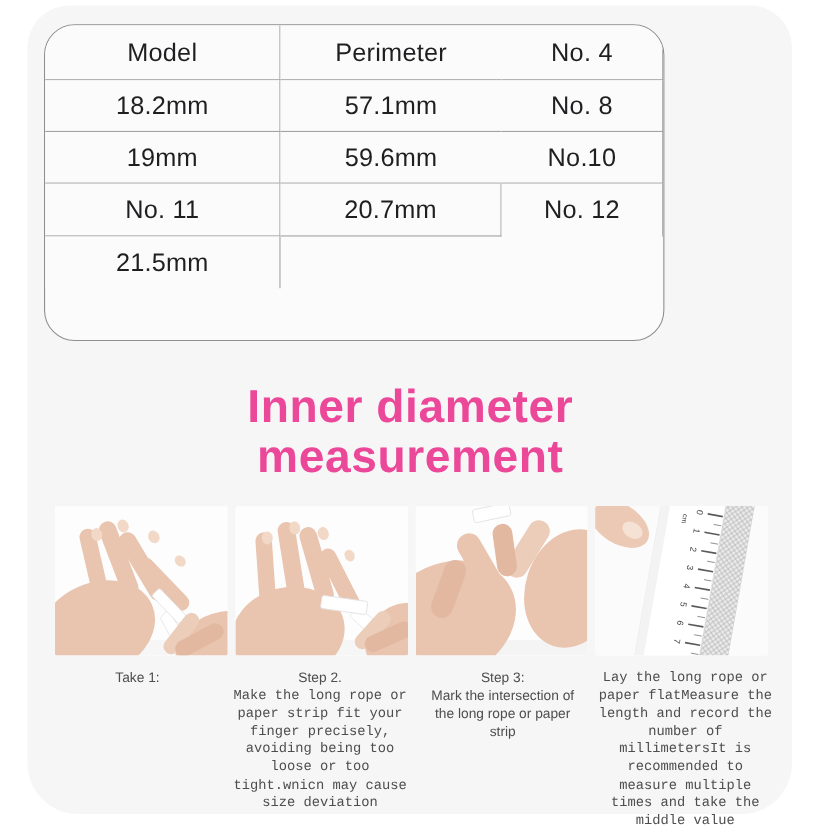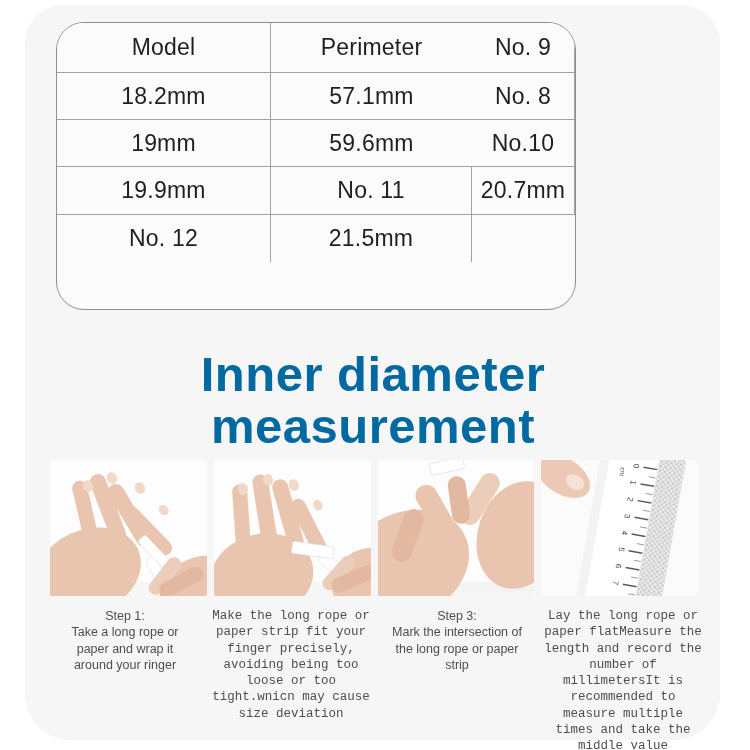--- a/index.html
+++ b/index.html
@@ -2,33 +2,33 @@
 <html><head>
 <meta charset="utf-8">
 <style>
   html,body{margin:0;padding:0;background:#ffffff;}
   .canvas{position:relative;width:750px;height:750px;background:#ffffff;overflow:hidden;
           font-family:"Liberation Sans",sans-serif;}
   .card{position:absolute;left:25px;top:5px;width:695px;height:735px;background:#f6f6f7;
         border-radius:38px 38px 46px 46px;}
 
   
-  .size-table{position:absolute;left:56px;top:22px;width:520px;height:288px;box-sizing:border-box;
+  .size-table{position:absolute;left:40px;top:22px;width:564px;height:288px;box-sizing:border-box;
               background:#fbfbfb;border:1.5px solid #8f8f8f;border-radius:28px;overflow:hidden;
               display:grid;grid-template-columns:214px 201px 1fr;grid-template-rows:50px repeat(5,1fr);}
   .tcell{display:flex;align-items:center;justify-content:center;
          font-size:23px;color:#1f1f21;letter-spacing:0.2px;
          border-right:1.2px solid #a2a2a2;border-bottom:1.2px solid #a2a2a2;background:#fbfbfb;}
   .tcell.last-col{border-right:none;}
   .tcell.last-row{border-bottom:none;}
 
   
   .title-wrap{position:absolute;left:0;top:348px;width:746px;text-align:center;}
-  .title-wrap h1{margin:0 auto;max-width:440px;font-size:49px;line-height:1.07;font-weight:700;
-                 color:#0369a1;letter-spacing:0.5px;}
+  .title-wrap h1{margin:0 auto;max-width:440px;font-size:42px;line-height:1.07;font-weight:700;
+                 color:#ec4899;letter-spacing:0.5px;}
 
   
   .photos{position:absolute;left:50px;top:460px;width:648px;
           display:grid;grid-template-columns:repeat(4,1fr);gap:7px;}
   .photo{height:136px;background:#fdfdfd;overflow:hidden;border-radius:2px;}
   .photo svg{display:block;width:100%;height:100%;}
 
   
   .captions{position:absolute;left:44px;top:608px;width:660px;
             display:grid;grid-template-columns:repeat(4,1fr);gap:4px;}
@@ -39,30 +39,29 @@
 </head>
 <body>
 
 <div class="canvas">
   <div class="card"></div>
 
   <div class="size-table">
     <div class="tcell">Model</div>
     <div class="tcell last-col">Perimeter</div>
 
-    <div class="tcell">No. 9</div>
+    <div class="tcell">No. 4</div>
     <div class="tcell">18.2mm</div>
     <div class="tcell last-col">57.1mm</div>
 
     <div class="tcell">No. 8</div>
     <div class="tcell">19mm</div>
     <div class="tcell last-col">59.6mm</div>
 
     <div class="tcell">No.10</div>
-    <div class="tcell">19.9mm</div>
 
     <div class="tcell">No. 11</div>
     <div class="tcell">20.7mm</div>
 
     <div class="tcell last-row">No. 12</div>
     <div class="tcell last-row">21.5mm</div>
   </div>
 
   <div class="title-wrap">
     <h1>Inner diameter measurement</h1>
@@ -190,24 +189,24 @@
         <g>
           <ellipse cx="22" cy="16" rx="30" ry="18" fill="#ecc9b5" transform="rotate(32 22 16)"></ellipse>
           <ellipse cx="34" cy="22" rx="10" ry="7" fill="#f6e2d4" transform="rotate(32 34 22)"></ellipse>
         </g>
       </svg>
     </div>
   </div>
 
   <div class="captions">
     <div class="caption">
-      <div class="cap-label">Step 1:</div>
-      <div class="cap-text w1">Take a long rope or paper and wrap it around your ringer</div>
-    </div>
-    <div class="caption">
+      <div class="cap-label">Take 1:</div>
+    </div>
+    <div class="caption">
+      <div class="cap-label">Step 2.</div>
       <div class="cap-text w2">Make the long rope or paper strip fit your finger precisely, avoiding being too loose or too tight.wnicn may cause size deviation</div>
     </div>
     <div class="caption">
       <div class="cap-label">Step 3:</div>
       <div class="cap-text w3">Mark the intersection of the long rope or paper strip</div>
     </div>
     <div class="caption">
       <div class="cap-text w4">Lay the long rope or paper flatMeasure the length and record the number of millimetersIt is recommended to measure multiple times and take the middle value</div>
     </div>
   </div>

